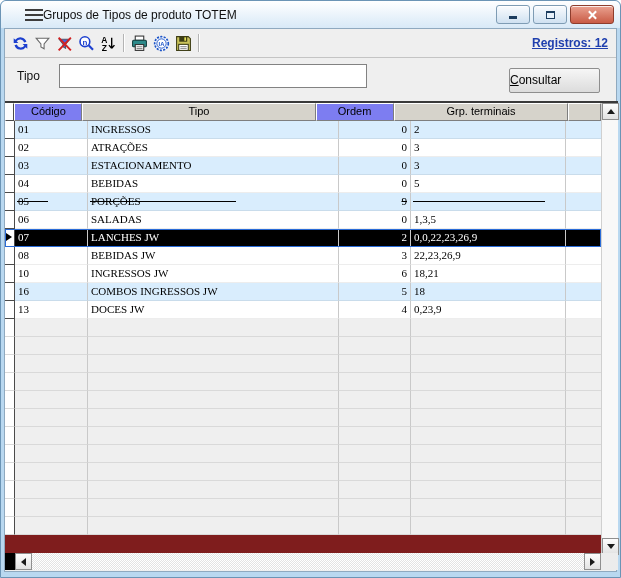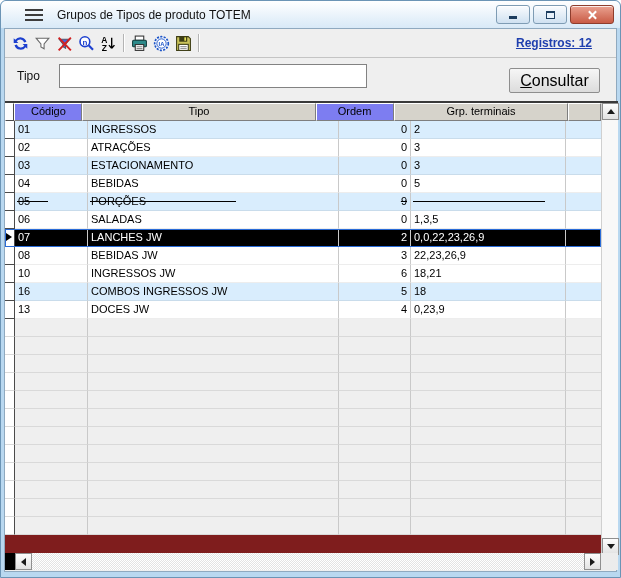--- a/index.html
+++ b/index.html
@@ -5,63 +5,63 @@
   * { margin:0; padding:0; box-sizing:border-box; }
   body { font-family:"Liberation Sans", sans-serif; background:#fff; }
   .window{ position:relative; width:621px; height:578px; background:#b9d8f0;
     border:1px solid #6b94b5; border-radius:6px 6px 0 0; overflow:hidden; }
   
   .titlebar{ position:absolute; left:0; top:0; right:0; height:27px;
     background:linear-gradient(#ffffff,#d8e9f7); border-radius:5px 5px 0 0;
     display:flex; align-items:center; }
   .sysmenu{ margin-left:24px; width:18px; display:flex; flex-direction:column; gap:3px; }
   .sysmenu i{ display:block; height:2px; background:#3c3c3c; }
-  .title-text{ margin-left:14px; font-size:12px; color:#111; }
+  .title-text{ font-size:12px; color:#111; }
   .capbtns{ position:absolute; right:6px; top:4px; display:flex; gap:3px; }
   .cap{ height:19px; border:1px solid #7e9cb4; border-radius:3px;
     background:linear-gradient(#fafcfe,#cfe1f1); display:flex; align-items:center;
     justify-content:center; box-shadow:inset 0 1px 0 rgba(255,255,255,.8); cursor:default; }
   .cap.min,.cap.max{ width:34px; }
   .cap.close{ width:44px; background:linear-gradient(#eaa291,#c95b45); border-color:#8e3d2d; }
   .glyph-min{ width:8px; height:3px; background:#1c3d5f; margin-top:6px; }
   .glyph-max{ width:9px; height:8px; border:1px solid #1c3d5f; border-top-width:2px; background:#e8f2fb; }
   
   .client{ position:absolute; left:3px; top:27px; width:613px; height:544px;
     background:#efefef; border:1px solid #8fa9bf; }
   
   .toolbar{ position:absolute; left:0; top:0; width:100%; height:29px;
     border-bottom:1px solid #c4c4c4; display:flex; align-items:center; padding-left:4px; }
   .tbtn{ width:22px; height:22px; display:flex; align-items:center; justify-content:center; cursor:pointer; }
   .tbtn svg{ width:17px; height:17px; }
   .tsep{ width:1px; height:18px; background:#b4b4b4; margin:0 4px; box-shadow:1px 0 0 #fff; }
-  .registros{ margin-left:auto; margin-right:24px; font-size:12px; color:#1f3fae;
+  .registros{ margin-left:auto; margin-right:8px; font-size:12px; color:#1f3fae;
     text-decoration:underline; font-weight:bold; cursor:pointer; }
   
   .filterbar{ position:absolute; left:0; top:30px; width:100%; height:42px; }
   .flabel{ position:absolute; left:12px; top:10px; font-size:12px; color:#111; }
   .finput{ position:absolute; left:54px; top:5px; width:308px; height:24px;
     border:1px solid #828282; background:#fff; font-size:12px; padding:0 4px;
     font-family:"Liberation Sans",sans-serif; }
   .fbtn{ position:absolute; left:504px; top:9px; width:91px; height:25px;
     background:linear-gradient(#f6f6f6,#dcdcdc); border:1px solid #8e8e8e; border-radius:2px;
-    font-size:16px; color:#000; text-align:center; line-height:23px; cursor:pointer; }
+    font-size:12px; color:#000; line-height:23px; cursor:pointer; }
   .fbtn::first-letter{ text-decoration:underline; }
   
   .grid{ position:absolute; left:0; top:72px; width:613px; height:452px;
     border-top:2px solid #3a3a3a; background:#7f1d1d; }
   .grid-main{ position:absolute; left:0; top:0; width:596px; }
   .ghead{ display:flex; height:18px; }
   .hcell{ background:#d6d3cb; border:1px solid; border-color:#ffffff #7e7e7e #7e7e7e #ffffff;
     font-size:11px; color:#000; text-align:center; line-height:15px; white-space:nowrap;
     overflow:hidden; cursor:pointer; }
   .hcell.hl{ background:#7d7df1; }
   .h-gutter{ width:10px; background:#fdfdfd; border-color:#fff #4a4a4a #4a4a4a #fff; cursor:default; }
   .h-codigo{ width:73px; } .h-tipo{ width:251px; } .h-ordem{ width:84px; }
   .h-grp{ width:188px; } .h-extra{ width:35px; cursor:default; }
-  .grow{ display:flex; height:18px; background:#fff; position:relative; }
+  .grow{ display:flex; height:18px; background:#fff; position:relative;font-family:Liberation Serif, serif; }
   .grow.alt{ background:#d9edfd; }
   .cell{ position:relative; border-right:1px solid #c9c9c9; border-bottom:1px solid rgba(0,0,0,.07);
     font-size:11px; line-height:17px; white-space:nowrap; overflow:hidden; color:#000; }
   .gutter{ width:10px; background:#fff; border-right:1px solid #4a4a4a; border-bottom:1px solid #4a4a4a; }
   .c-codigo{ width:73px; padding-left:3px; }
   .c-tipo{ width:251px; padding-left:3px; }
   .c-ordem{ width:72px; text-align:right; padding-right:3px; }
   .c-grp{ width:155px; padding-left:3px; }
   .c-extra{ width:35px; border-right:none; }
   .grow.empty{ background:#efefef; }

